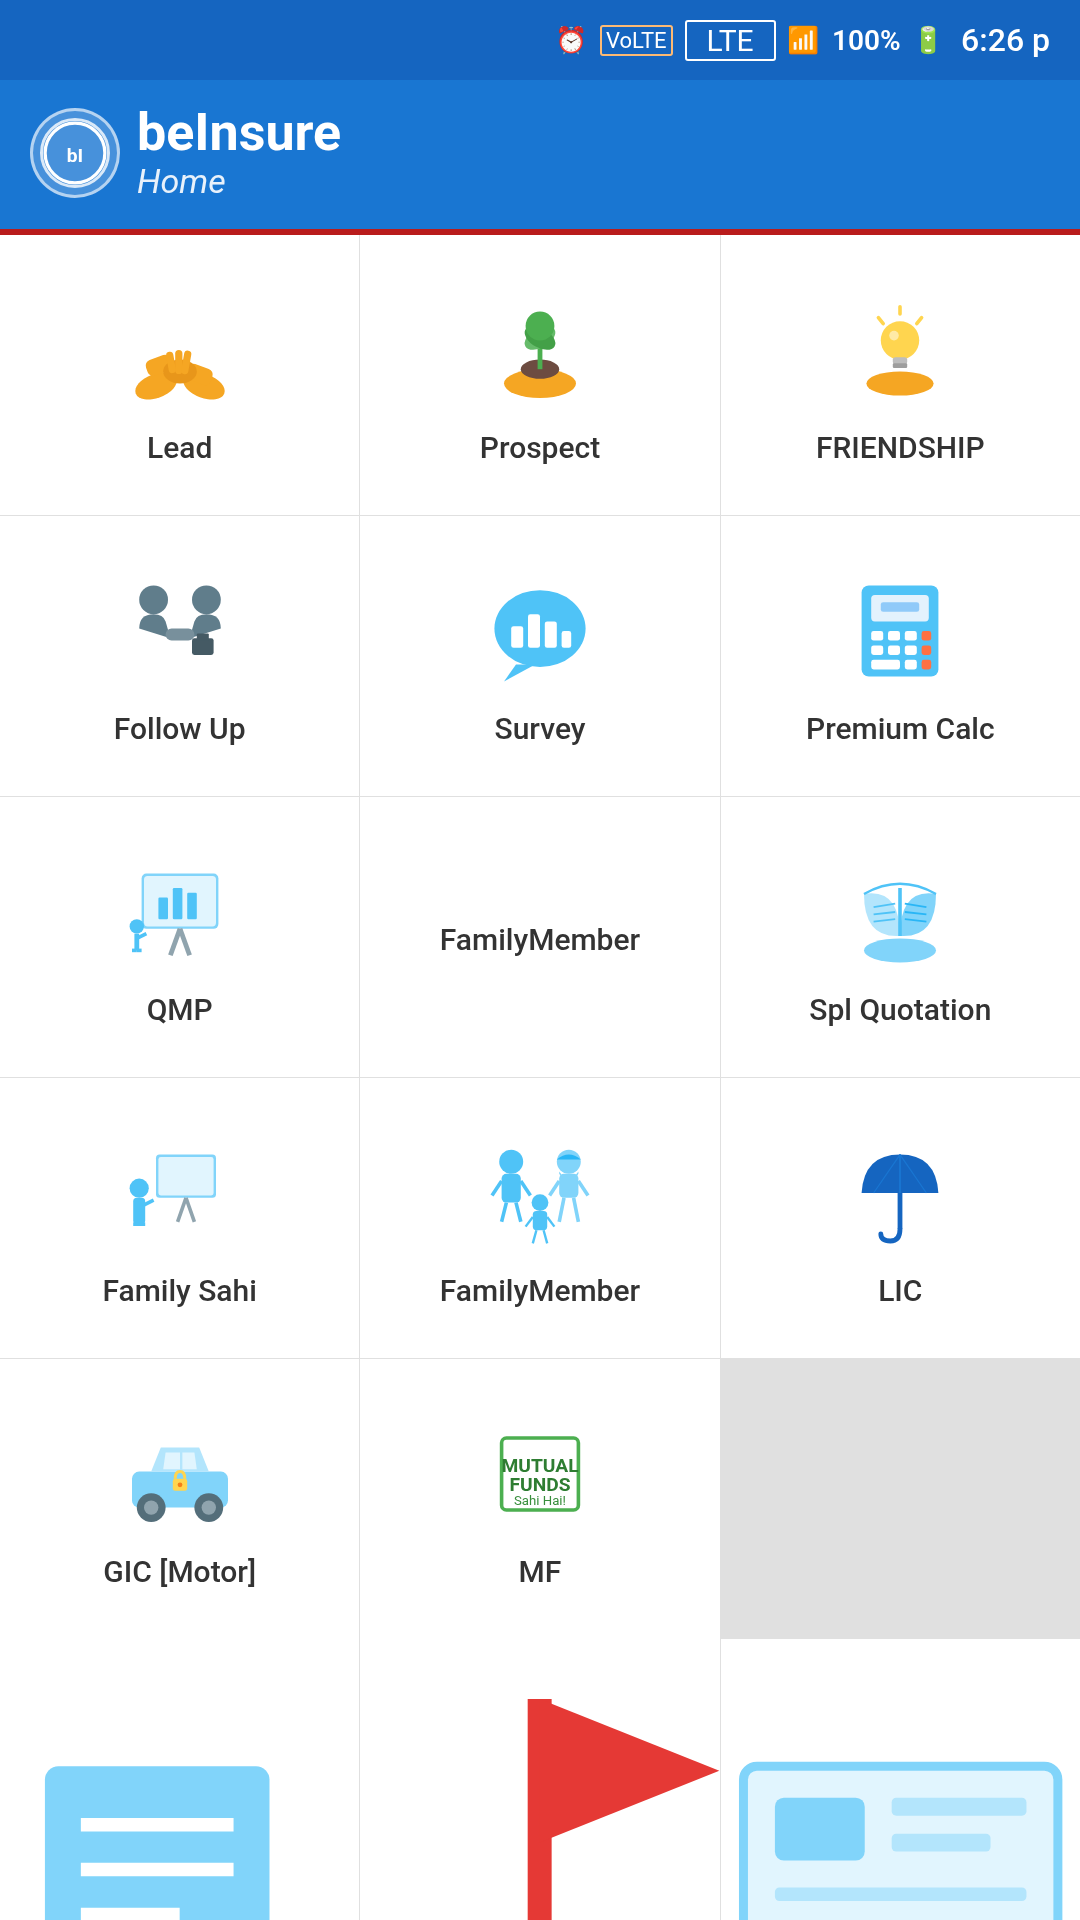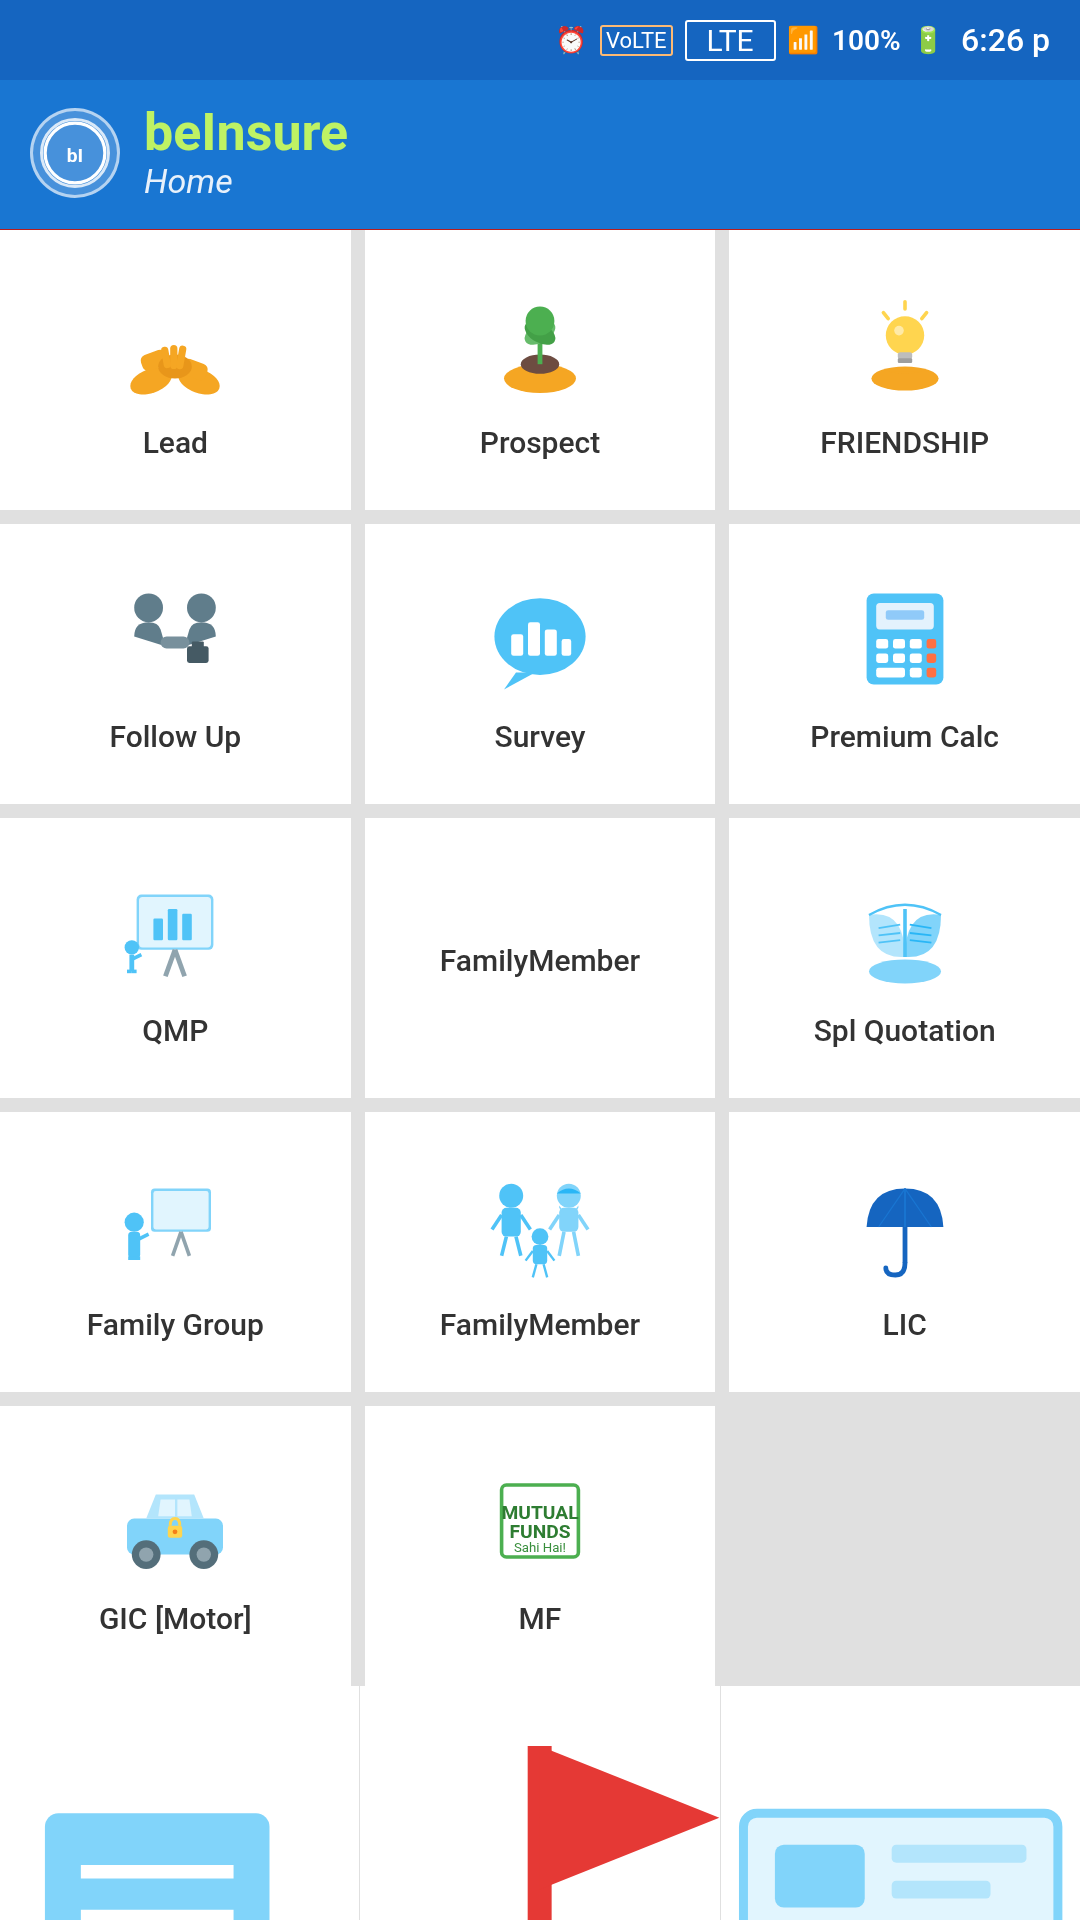--- a/index.html
+++ b/index.html
@@ -41,21 +41,21 @@
       gap: 12px;
       font-size: 26px;
     }
 
     
     .app-header {
       background: #1976d2;
       padding: 24px 30px 28px 30px;
       display: flex;
       align-items: center;
-      gap: 24px;
+      gap: 17px;
     }
     .app-logo {
       width: 90px;
       height: 90px;
       border-radius: 50%;
       background: rgba(255,255,255,0.2);
       display: flex;
       align-items: center;
       justify-content: center;
       border: 3px solid rgba(255,255,255,0.6);
@@ -71,39 +71,39 @@
       justify-content: center;
       color: white;
       font-size: 22px;
       font-weight: bold;
     }
     .app-title-block {
       display: flex;
       flex-direction: column;
     }
     .app-title {
-      color: #bef264;
+      color: #ffffff;
       font-size: 52px;
       font-weight: 700;
       line-height: 1.1;
     }
     .app-subtitle {
       color: rgba(255,255,255,0.9);
       font-size: 34px;
       font-weight: 400;
       font-style: italic;
     }
 
     
     .grid-container {
       display: grid;
       grid-template-columns: repeat(3, 1fr);
       background: #e0e0e0;
-      gap: 14px;
-      border-top: 1px solid #b91c1c;
+      gap: 1px;
+      border-top: 6px solid #b91c1c;
     }
 
     .grid-item {
       background: #fff;
       display: flex;
       flex-direction: column;
       align-items: center;
       justify-content: center;
       padding: 40px 20px 36px 20px;
       cursor: pointer;
@@ -368,21 +368,21 @@
 
           <line x1="55" y1="54" x2="48" y2="74" stroke="#90a4ae" stroke-width="3"></line>
           <line x1="55" y1="54" x2="62" y2="74" stroke="#90a4ae" stroke-width="3"></line>
 
           <circle cx="16" cy="46" r="8" fill="#4fc3f7"></circle>
           <rect x="11" y="54" width="10" height="22" rx="3" fill="#4fc3f7"></rect>
           <line x1="16" y1="62" x2="28" y2="56" stroke="#4fc3f7" stroke-width="3"></line>
           <line x1="11" y1="76" x2="21" y2="76" stroke="#4fc3f7" stroke-width="3"></line>
         </svg>
       </div>
-      <span class="item-label">Family Group</span>
+      <span class="item-label">Family Sahi</span>
     </div>
 
     <div class="grid-item">
       <div class="icon-area">
         <svg viewBox="0 0 100 100" xmlns="http://www.w3.org/2000/svg">
 
           <circle cx="26" cy="24" r="10" fill="#4fc3f7"></circle>
           <rect x="18" y="34" width="16" height="24" rx="4" fill="#4fc3f7"></rect>
           <line x1="18" y1="40" x2="10" y2="52" stroke="#4fc3f7" stroke-width="3"></line>
           <line x1="34" y1="40" x2="42" y2="52" stroke="#4fc3f7" stroke-width="3"></line>

